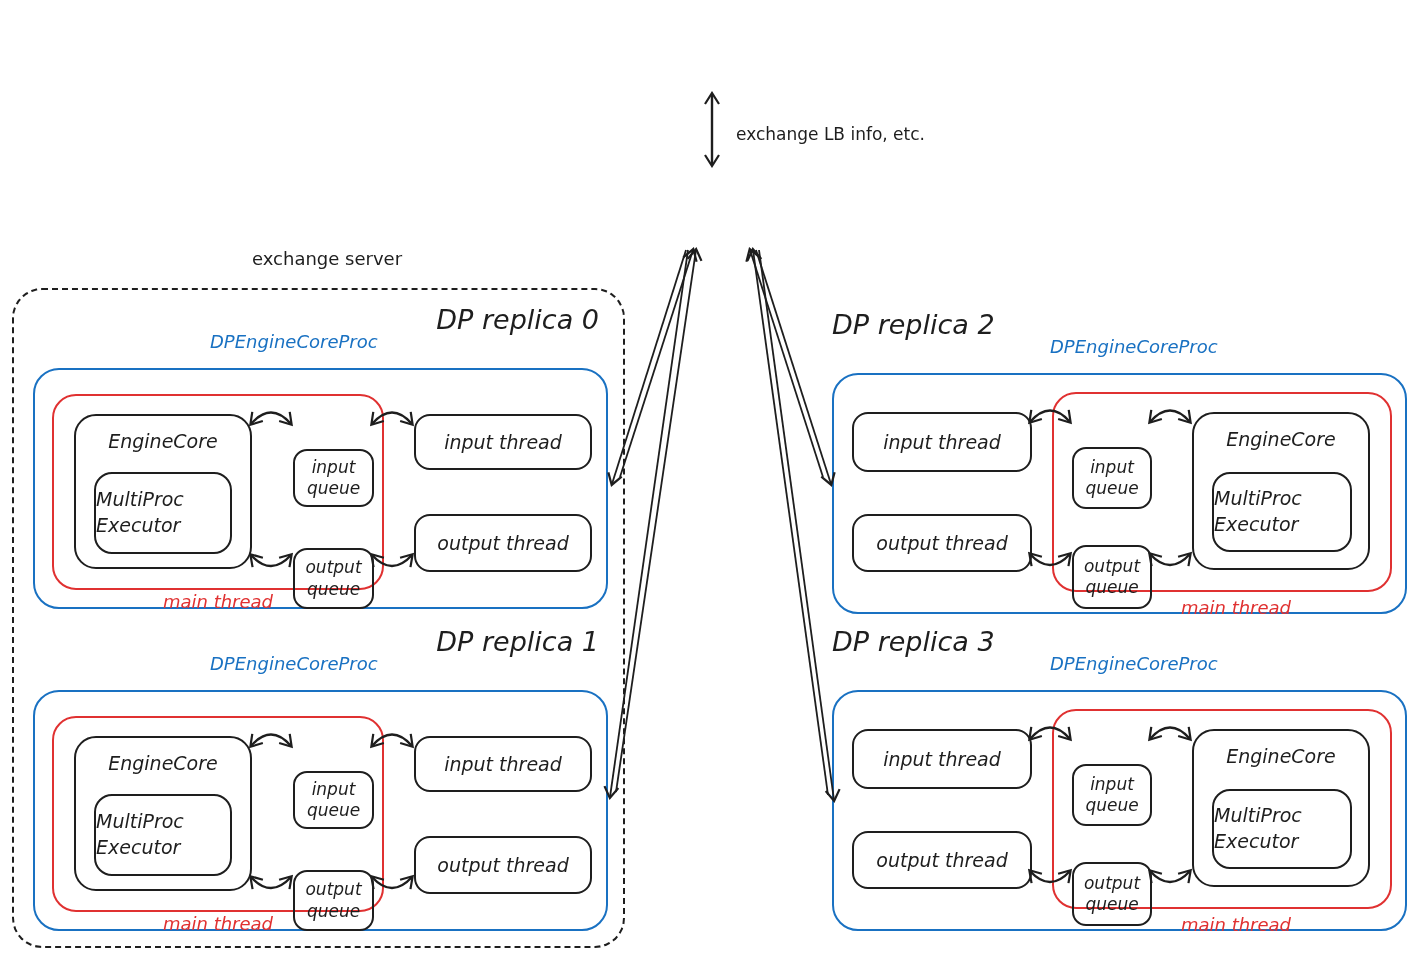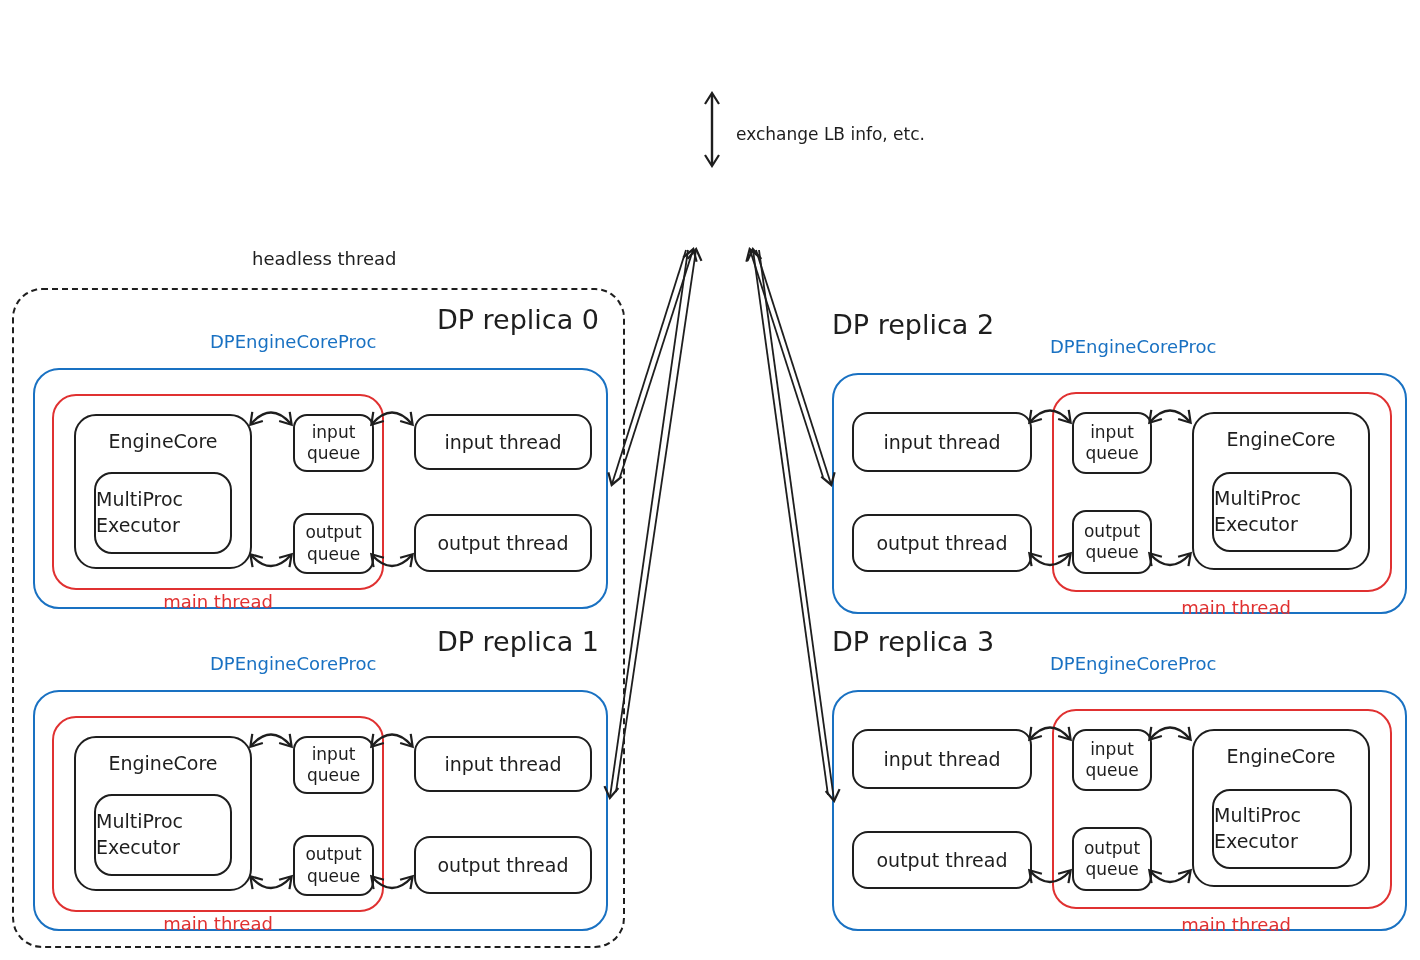--- a/index.html
+++ b/index.html
@@ -14,21 +14,21 @@
   .api-box{left:592px;top:10px;width:258px;height:78px;border-color:#2f9e44;border-radius:20px;font-size:25px;}
   .coord-box{left:592px;top:172px;width:260px;height:76px;border-color:#f08c00;border-radius:20px;font-size:24px;}
   .exchange-label{position:absolute;left:736px;top:124px;font-size:17px;}
 
   
   .headless-label{position:absolute;left:252px;top:248px;font-size:18px;}
   .dashed-box{position:absolute;left:12px;top:288px;width:613px;height:660px;box-sizing:border-box;
               border:2.2px dashed #1e1e1e;border-radius:30px;}
 
   
-  .replica{position:absolute;width:576px;height:310px;}
+  .replica{position:absolute;width:576px;height:310px;font-style:italic;}
   .replica-title{position:absolute;top:4px;font-size:27px;white-space:nowrap;}
   .replica.left-variant .replica-title{right:10px;}
   .replica.mirrored .replica-title{left:0px;}
   .proc-label{position:absolute;top:31px;font-size:18px;color:#1971c2;white-space:nowrap;}
   .replica.left-variant .proc-label{left:177px;}
   .replica.mirrored .proc-label{left:218px;}
 
   .blue-box{position:absolute;left:0;top:68px;width:575px;height:241px;box-sizing:border-box;
             border:2.5px solid #1971c2;border-radius:26px;}
   .red-box{position:absolute;box-sizing:border-box;border:2.5px solid #e03131;border-radius:24px;}
@@ -40,21 +40,21 @@
   .replica.mirrored .engine-core{left:358px;top:37px;width:178px;height:158px;}
   .ec-label{position:absolute;top:14px;width:100%;text-align:center;font-size:19px;}
   .multiproc{position:absolute;box-sizing:border-box;border:2.6px solid #1e1e1e;border-radius:18px;
              display:flex;flex-direction:column;justify-content:center;
              font-size:19px;line-height:1.35;}
   .replica.left-variant .multiproc{left:18px;top:56px;width:138px;height:82px;}
   .replica.mirrored .multiproc{left:18px;top:58px;width:140px;height:80px;}
 
   .queue{position:absolute;box-sizing:border-box;border:2.6px solid #1e1e1e;border-radius:14px;
          display:flex;align-items:center;justify-content:center;text-align:center;
-         font-size:17px;line-height:1.25;padding:18px;}
+         font-size:17px;line-height:1.25;padding:18px;margin-top:35px;}
   .replica.left-variant .input-queue{left:258px;top:44px;width:81px;height:58px;}
   .replica.left-variant .output-queue{left:258px;top:143px;width:81px;height:61px;}
   .replica.mirrored .input-queue{left:238px;top:37px;width:80px;height:62px;}
   .replica.mirrored .output-queue{left:238px;top:135px;width:80px;height:64px;}
 
   .thread{position:absolute;box-sizing:border-box;border:2.6px solid #1e1e1e;border-radius:16px;
           display:flex;align-items:center;justify-content:center;font-size:19px;}
   .replica.left-variant .input-thread{left:379px;top:44px;width:178px;height:56px;}
   .replica.left-variant .output-thread{left:379px;top:144px;width:178px;height:58px;}
   .replica.mirrored .input-thread{left:18px;top:37px;width:180px;height:60px;}
@@ -67,21 +67,21 @@
   svg.arrows{position:absolute;left:0;top:0;width:1420px;height:960px;pointer-events:none;z-index:5;}
   svg.arrows path,svg.arrows line{stroke:#1e1e1e;fill:none;}
 </style>
 </head>
 <body>
 
 <div class="canvas">
 
   <div class="exchange-label">exchange LB info, etc.</div>
 
-  <div class="headless-label">headless thread</div>
+  <div class="headless-label">exchange server</div>
   <div class="dashed-box"></div>
 
   <div class="replica left-variant" style="left:33px;top:300px;">
     <div class="replica-title">DP replica 0</div>
     <div class="proc-label">DPEngineCoreProc</div>
     <div class="blue-box">
       <div class="red-box"></div>
       <div class="engine-core">
         <div class="ec-label">EngineCore</div>
         <div class="multiproc">

